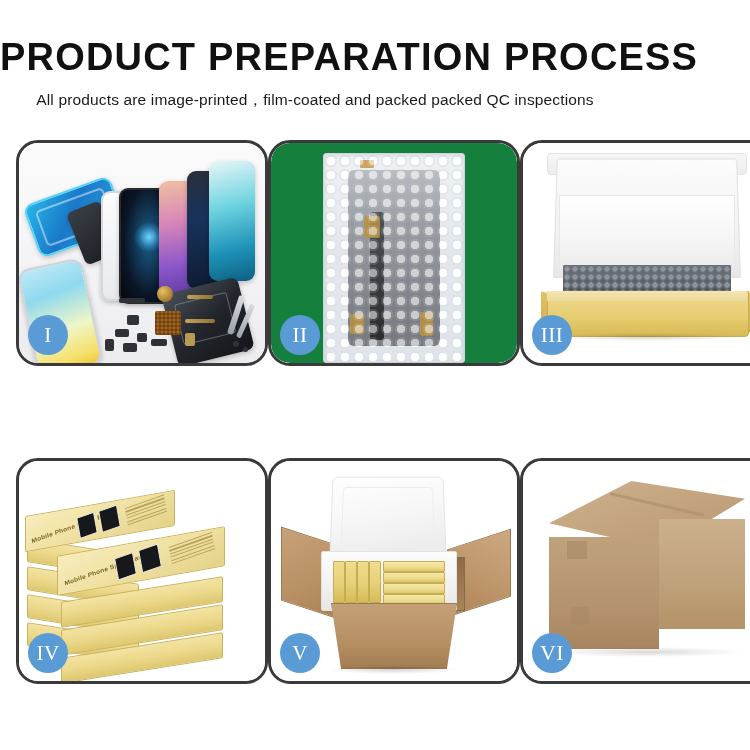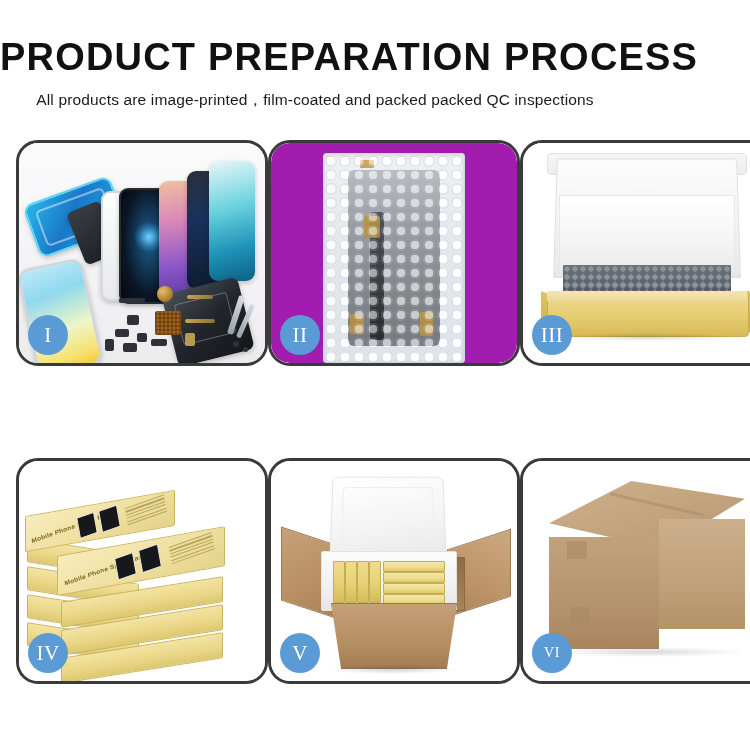--- a/index.html
+++ b/index.html
@@ -63,21 +63,21 @@
     width:40px;height:40px;
     border-radius:50%;
     background:#5b9bd5;
     color:#ffffff;
     display:flex;align-items:center;justify-content:center;
     font-family:"Liberation Serif", serif;
     font-size:21px;
     letter-spacing:.5px;
     z-index:30;
   }
-  .badge.small{font-size:14px;}
+  .badge.small{font-size:22px;}
 
   
   .p1{background:linear-gradient(180deg,#fbfbfc 0%,#f3f3f5 60%,#ececee 100%);}
   .ph{position:absolute;border-radius:8px;box-shadow:0 2px 5px rgba(0,0,0,.22);}
   .ph-adh{
     left:10px;top:46px;width:88px;height:52px;
     background:linear-gradient(135deg,#27b6e8 0%,#1a78c9 45%,#2aa7e0 100%);
     border-radius:10px;transform:rotate(-20deg);
     border:2px solid #55d3f5;
   }
@@ -143,21 +143,21 @@
     background-blend-mode:multiply;
   }
   .part.coin{
     background:radial-gradient(circle at 35% 32%,#e8c069,#a87a2a 70%,#6b4c12 100%);
     border-radius:50%;
   }
   .part.flex{background:linear-gradient(90deg,#c9a15a,#8e7434);height:4px;border-radius:2px;}
   .tool{position:absolute;background:linear-gradient(180deg,#d9dde2,#9aa1a9);border-radius:2px;}
 
   
-  .p2{background:#a21caf;}
+  .p2{background:#15803d;}
   .bubblebag{
     position:absolute;left:52px;top:10px;width:140px;height:208px;
     background:
       radial-gradient(circle at 7px 7px, rgba(255,255,255,.95) 0 4px, rgba(210,218,226,.55) 4.5px 6px, transparent 6.5px) 0 0/14px 14px,
       linear-gradient(180deg,#eef1f4 0%,#e2e7ec 50%,#dfe4ea 100%);
     border:1px solid #cfd5dc;
     border-radius:3px;
     box-shadow:0 1px 4px rgba(0,0,0,.12) inset;
   }
   .bb-screen{

